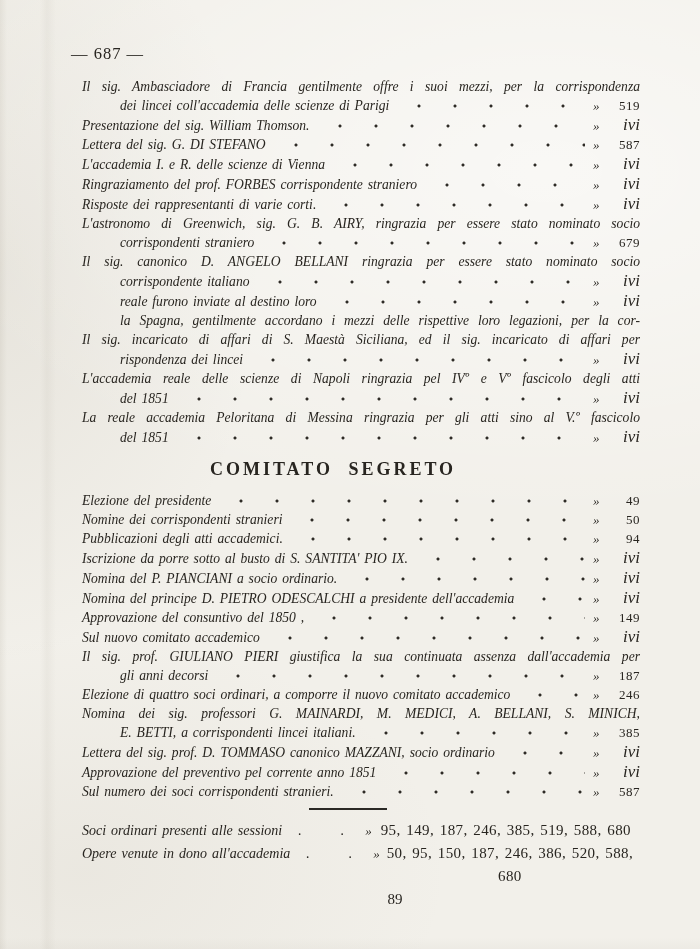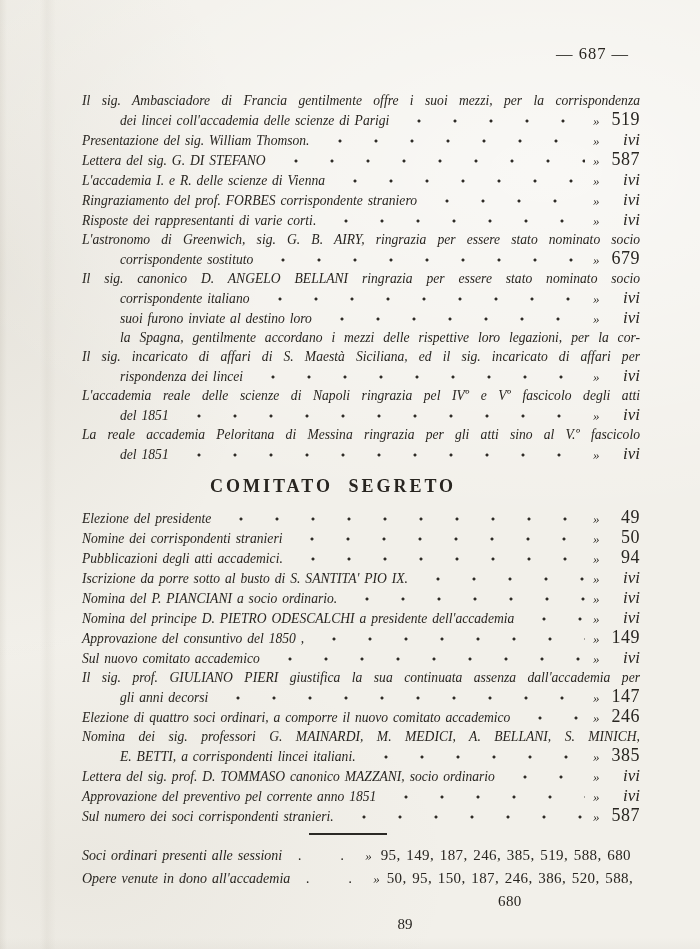--- a/index.html
+++ b/index.html
@@ -19,63 +19,63 @@
       linear-gradient(0deg, rgba(140,130,112,0.05) 0px, rgba(140,130,112,0) 12px);
     color:var(--ink);
     font-family:"Liberation Serif","DejaVu Serif",serif;
     font-style:italic;
   }
   .page{padding:0 60px 0 82px;}
   .page-header{
     font-style:normal;
     font-size:16.5px;
     letter-spacing:1px;
-    text-align:right;
+    text-align:left;
     padding-top:44px;
     transform:translateX(-11px);
   }
-  .toc1{margin-top:27px;}
+  .toc1{margin-top:13px;}
   .entry{margin:0;}
   .line{line-height:19px;font-size:13.6px;word-spacing:1.5px;}
   .full{text-align:justify;text-align-last:justify;}
   .cont{padding-left:38px;}
   .end{display:flex;align-items:baseline;}
   .txt{flex:0 0 auto;white-space:nowrap;}
   .leader{
     flex:1 1 auto;
     height:12px;
     align-self:flex-end;
     margin:0 8px 2px 10px;
     background-image:radial-gradient(circle, #2e2b26 1.25px, rgba(0,0,0,0) 1.8px);
     background-size:36px 8px;
     background-repeat:repeat-x;
     background-position:left 2px bottom 3px;
   }
   .ref{flex:0 0 auto;width:47px;display:flex;justify-content:space-between;align-items:baseline;}
   .sym{font-size:13px;}
   .pg{font-size:17px;}
-  .pg.num{font-style:normal;font-size:18px;letter-spacing:0.5px;}
+  .pg.num{font-style:normal;font-size:13px;letter-spacing:0.5px;}
   .heading{
     font-style:normal;font-weight:bold;
     font-size:18px;letter-spacing:3px;word-spacing:8px;
     text-align:center;margin:12px 0 11px;
     transform:translateX(-28px);
   }
   .divider{
     width:78px;height:2px;background:#2b2925;
     margin:7px auto 9px;transform:translateX(-13px);
   }
   .sumrow{display:flex;align-items:baseline;line-height:23px;font-size:14px;word-spacing:1.5px;}
   .slabel{flex:0 0 auto;white-space:nowrap;}
   .sdots{flex:0 0 auto;margin-left:16px;letter-spacing:17px;}
   .ssym{flex:0 0 auto;margin-left:4px;font-size:13px;}
   .vals{flex:1 1 auto;text-align:center;font-style:normal;font-size:15px;letter-spacing:0.4px;}
   .footer-num{
     font-style:normal;font-size:15px;line-height:22px;
-    text-align:center;position:relative;left:44px;margin-top:0;
+    text-align:center;position:relative;left:34px;margin-top:0;
   }
 </style>
 </head>
 <body style="--paper: #f2f0ea; --ink: #282520;">
 
 <div class="page">
   <div class="page-header">— 687 —</div>
   <div class="toc1" id="entries1">
       <div class="entry">
         <div class="line full">Il sig. Ambasciadore di Francia gentilmente offre i suoi mezzi, per la corrispondenza</div>
@@ -134,42 +134,42 @@
           <span class="leader"></span>
           <span class="ref">
             <span class="sym">»</span>
             <span class="pg">ivi</span>
           </span>
         </div>
       </div>
       <div class="entry">
         <div class="line full">L'astronomo di Greenwich, sig. G. B. AIRY, ringrazia per essere stato nominato socio</div>
         <div class="line cont end">
-          <span class="txt">corrispondente sostituto</span>
+          <span class="txt">corrispondenti straniero</span>
           <span class="leader"></span>
           <span class="ref">
             <span class="sym">»</span>
             <span class="pg num">679</span>
           </span>
         </div>
       </div>
       <div class="entry">
         <div class="line full">Il sig. canonico D. ANGELO BELLANI ringrazia per essere stato nominato socio</div>
         <div class="line cont end">
           <span class="txt">corrispondente italiano</span>
           <span class="leader"></span>
           <span class="ref">
             <span class="sym">»</span>
             <span class="pg">ivi</span>
           </span>
         </div>
       </div>
       <div class="entry">
         <div class="line cont end">
-          <span class="txt">suoi furono inviate al destino loro</span>
+          <span class="txt">reale furono inviate al destino loro</span>
           <span class="leader"></span>
           <span class="ref">
             <span class="sym">»</span>
             <span class="pg">ivi</span>
           </span>
         </div>
       </div>
       <div class="entry">
         <div class="line cont full">la Spagna, gentilmente accordano i mezzi delle rispettive loro legazioni, per la cor-</div>
         <div class="line full">Il sig. incaricato di affari di S. Maestà Siciliana, ed il sig. incaricato di affari per</div>
@@ -287,21 +287,21 @@
           </span>
         </div>
       </div>
       <div class="entry">
         <div class="line full">Il sig. prof. GIULIANO PIERI giustifica la sua continuata assenza dall'accademia per</div>
         <div class="line cont end">
           <span class="txt">gli anni decorsi</span>
           <span class="leader"></span>
           <span class="ref">
             <span class="sym">»</span>
-            <span class="pg num">147</span>
+            <span class="pg num">187</span>
           </span>
         </div>
       </div>
       <div class="entry">
         <div class="line end">
           <span class="txt">Elezione di quattro soci ordinari, a comporre il nuovo comitato accademico</span>
           <span class="leader"></span>
           <span class="ref">
             <span class="sym">»</span>
             <span class="pg num">246</span>

